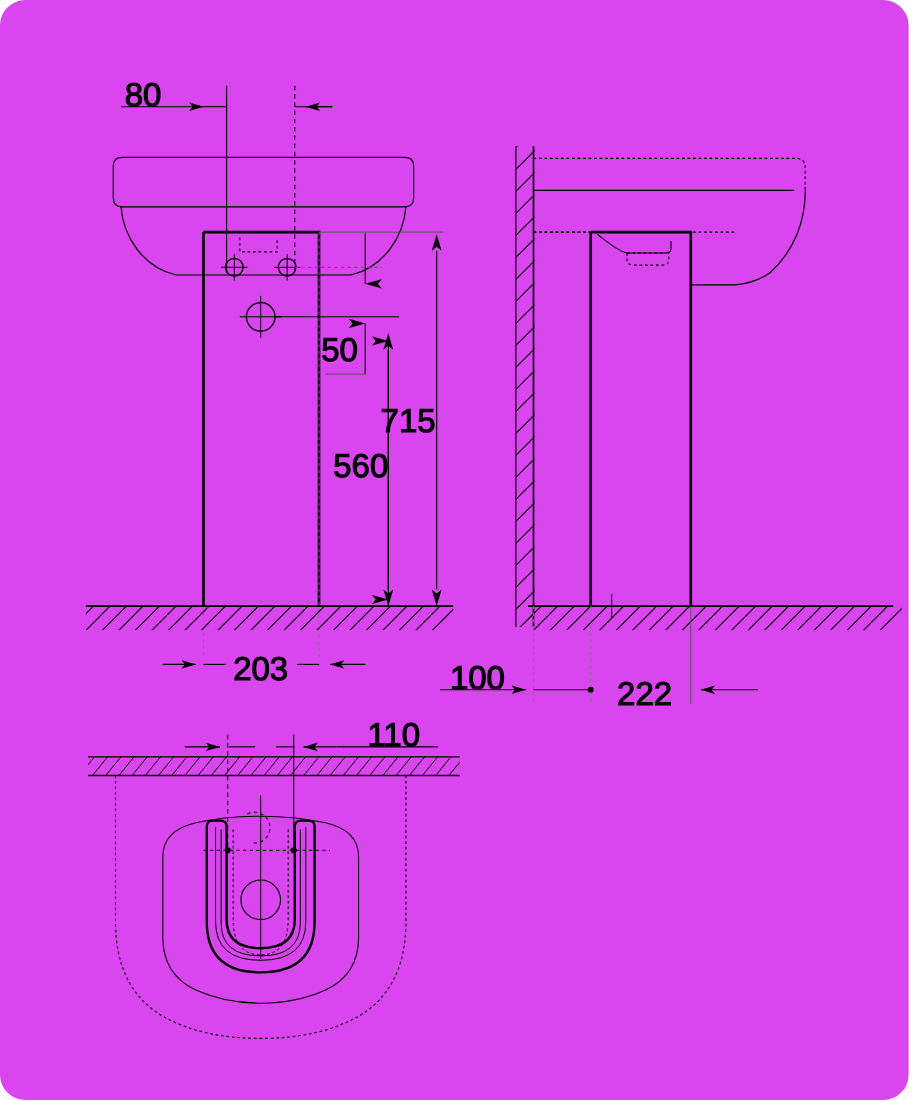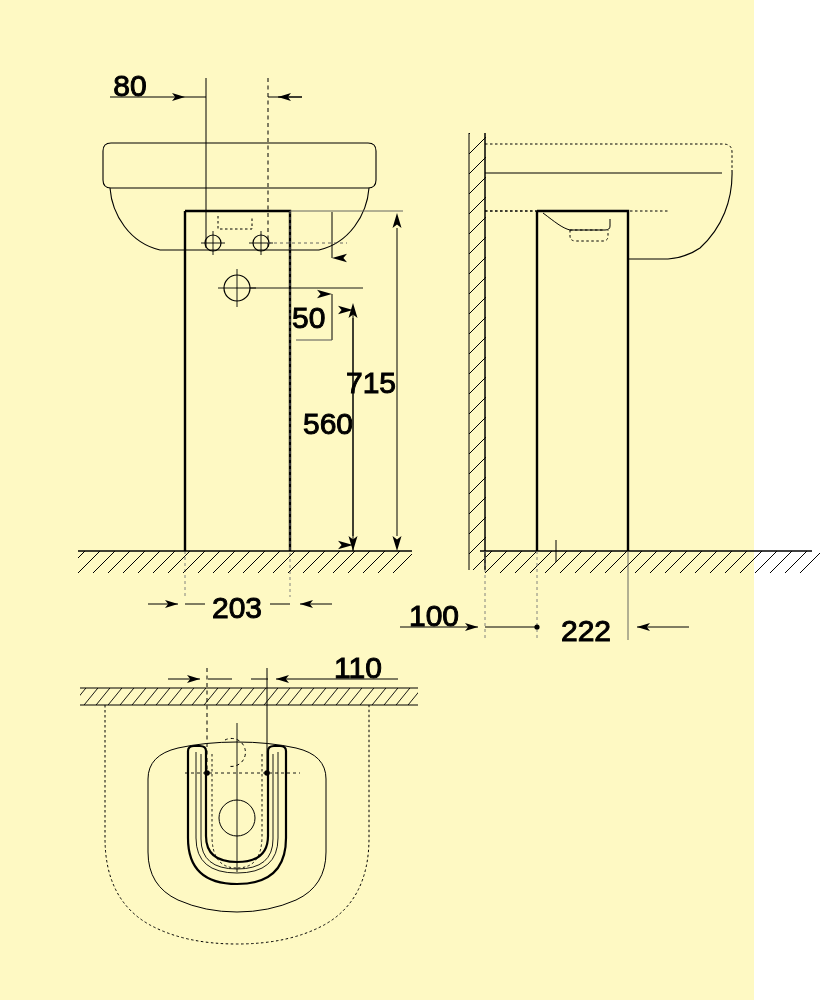--- a/index.html
+++ b/index.html
@@ -2,21 +2,21 @@
 <html><head>
 <meta charset="utf-8">
 <title>Technical Drawing</title>
 <style>
   html,body{margin:0;padding:0;background:#ffffff;}
   body{
     width:834px;height:1000px;
     font-family:"Liberation Sans", sans-serif;
     overflow:hidden;
   }
-  #sheet{position:relative;width:754px;height:1000px;background:#fef9c3;}
+  #sheet{position:relative;width:826px;height:1000px;background:#d946ef;border-radius:23px;}
   #sheet svg{display:block;}
   .dimtext{
     font-family:"Liberation Sans", sans-serif;
     font-size:30px;
     fill:#000;
     letter-spacing:0px;
   }
 </style>
 </head>
 <body>

